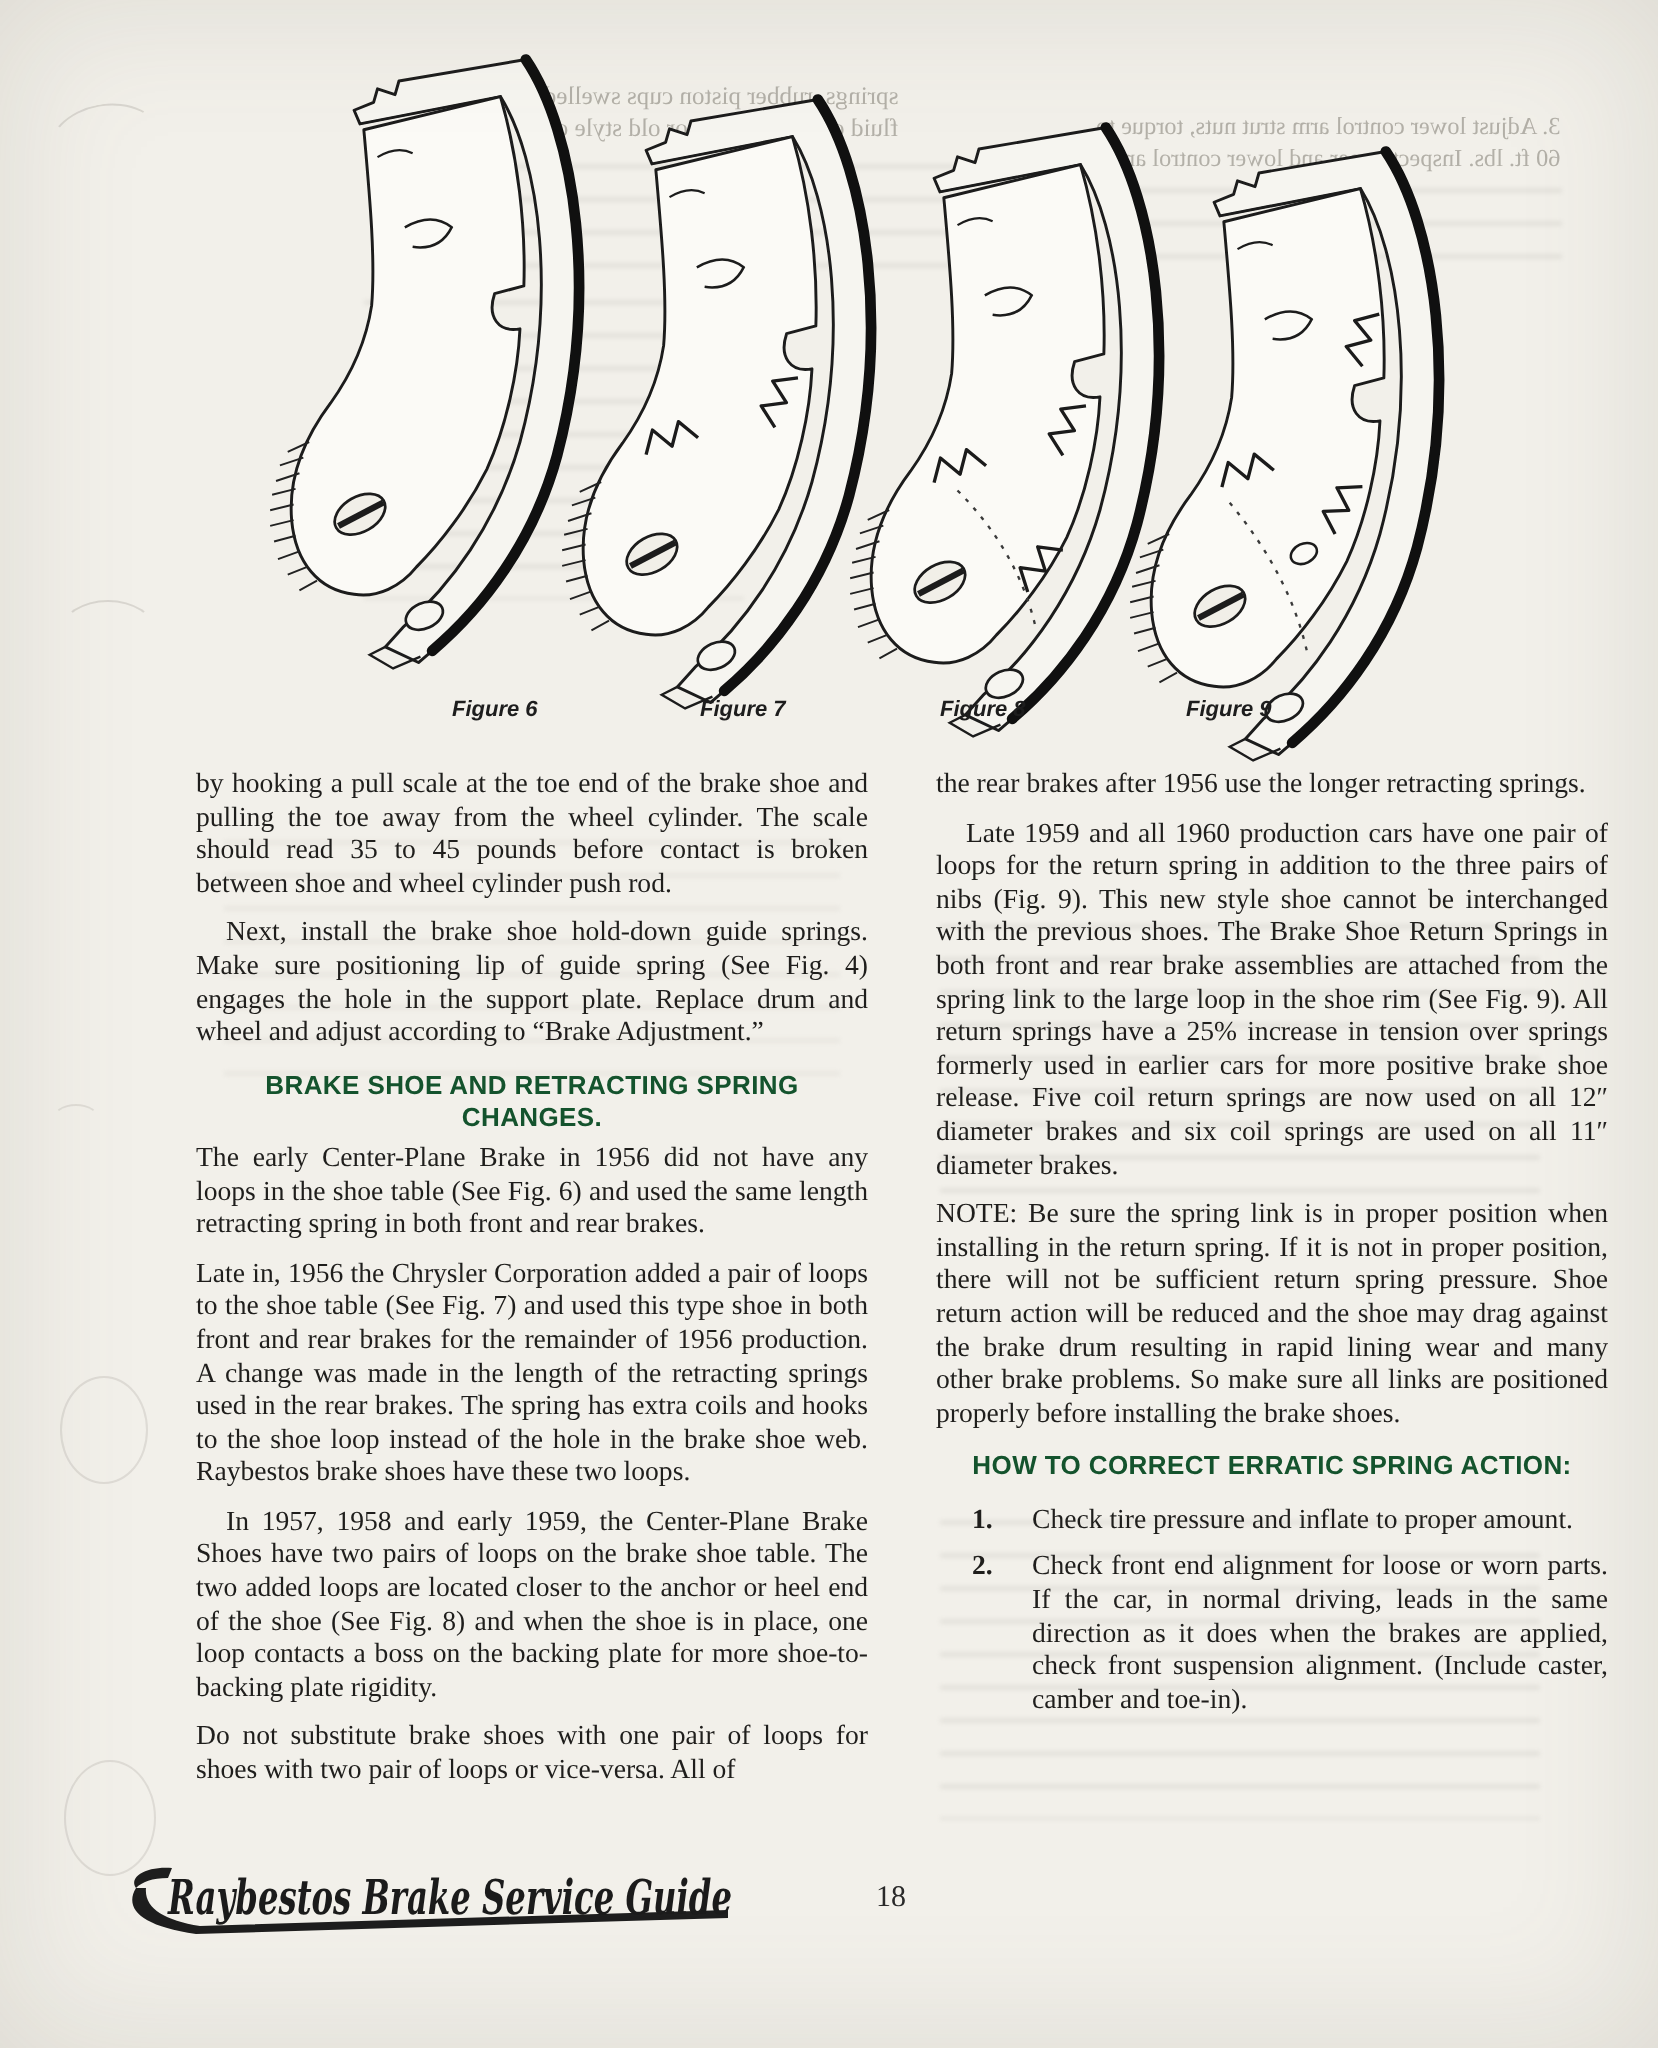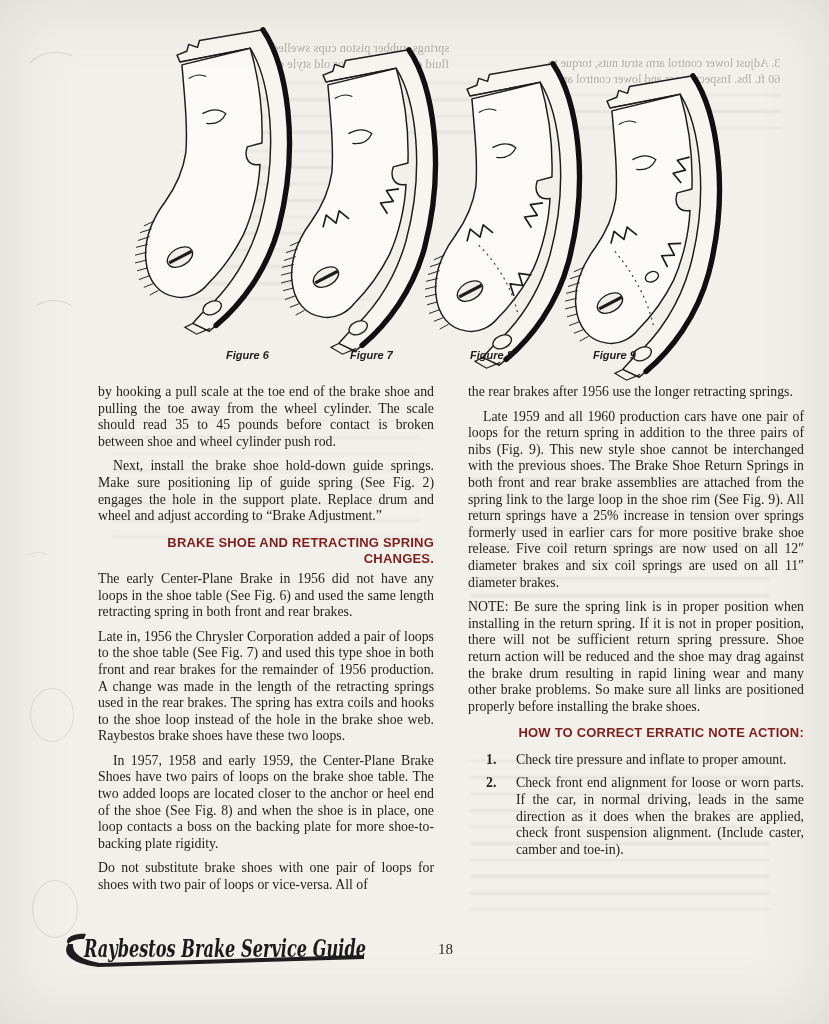--- a/index.html
+++ b/index.html
@@ -17,21 +17,21 @@
   
   .fig{position:absolute;}
   .figcap{position:absolute;top:349px;font-family:"Liberation Sans",sans-serif;
           font-style:italic;font-weight:700;font-size:11px;color:#1d1d1d;margin-left:24px;}
   
   .col{position:absolute;top:384px;width:336px;font-size:13.8px;line-height:16.6px;
        text-align:justify;color:#1f1e1c;}
   .col p{margin:0 0 8px;}
   .col p.ind{text-indent:15px;}
   .sec{font-family:"Liberation Sans",sans-serif;font-size:13px;font-weight:700;
-       letter-spacing:.2px;margin:10px 0 3px;color:#7f1d1d;text-align:right;}
+       letter-spacing:.2px;margin:10px 0 3px;color:#14532d;text-align:center;}
   .left-col{left:98px;}
   .right-col{left:468px;}
   .listrow{display:flex;margin:0 0 7px 18px;}
   .listrow .num{font-weight:700;min-width:20px;margin-right:10px;}
   .listrow .txt{flex:1;text-align:justify;}
   
   .brand{position:absolute;left:56px;top:930px;}
   .pagenum{position:absolute;left:438px;top:941px;font-size:15px;color:#2a2a2a;}
   .dotted{stroke:#3a3a3a;stroke-width:1.2;fill:none;stroke-dasharray:2 4;}
 </style>
@@ -107,33 +107,33 @@
     <path class="dotted" d="M60 190 C80 214 94 240 100 268"></path>
   </svg>
 
   <div class="figcap" style="left:202px;">Figure 6</div>
   <div class="figcap" style="left:326px;">Figure 7</div>
   <div class="figcap" style="left:446px;">Figure 8</div>
   <div class="figcap" style="left:569px;">Figure 9</div>
 
   <div class="col left-col">
     <p>by hooking a pull scale at the toe end of the brake shoe and pulling the toe away from the wheel cylinder. The scale should read 35 to 45 pounds before contact is broken between shoe and wheel cylinder push rod.</p>
-    <p class="ind">Next, install the brake shoe hold-down guide springs. Make sure positioning lip of guide spring (See Fig. 2) engages the hole in the support plate. Replace drum and wheel and adjust according to “Brake Adjustment.”</p>
+    <p class="ind">Next, install the brake shoe hold-down guide springs. Make sure positioning lip of guide spring (See Fig. 4) engages the hole in the support plate. Replace drum and wheel and adjust according to “Brake Adjustment.”</p>
     <div class="sec">BRAKE SHOE AND RETRACTING SPRING CHANGES.</div>
     <p>The early Center-Plane Brake in 1956 did not have any loops in the shoe table (See Fig. 6) and used the same length retracting spring in both front and rear brakes.</p>
     <p>Late in, 1956 the Chrysler Corporation added a pair of loops to the shoe table (See Fig. 7) and used this type shoe in both front and rear brakes for the remainder of 1956 production. A change was made in the length of the retracting springs used in the rear brakes. The spring has extra coils and hooks to the shoe loop instead of the hole in the brake shoe web. Raybestos brake shoes have these two loops.</p>
     <p class="ind">In 1957, 1958 and early 1959, the Center-Plane Brake Shoes have two pairs of loops on the brake shoe table. The two added loops are located closer to the anchor or heel end of the shoe (See Fig. 8) and when the shoe is in place, one loop contacts a boss on the backing plate for more shoe-to-backing plate rigidity.</p>
     <p>Do not substitute brake shoes with one pair of loops for shoes with two pair of loops or vice-versa. All of</p>
   </div>
 
   <div class="col right-col">
     <p>the rear brakes after 1956 use the longer retracting springs.</p>
     <p class="ind">Late 1959 and all 1960 production cars have one pair of loops for the return spring in addition to the three pairs of nibs (Fig. 9). This new style shoe cannot be interchanged with the previous shoes. The Brake Shoe Return Springs in both front and rear brake assemblies are attached from the spring link to the large loop in the shoe rim (See Fig. 9). All return springs have a 25% increase in tension over springs formerly used in earlier cars for more positive brake shoe release. Five coil return springs are now used on all 12″ diameter brakes and six coil springs are used on all 11″ diameter brakes.</p>
     <p>NOTE: Be sure the spring link is in proper position when installing in the return spring. If it is not in proper position, there will not be sufficient return spring pressure. Shoe return action will be reduced and the shoe may drag against the brake drum resulting in rapid lining wear and many other brake problems. So make sure all links are positioned properly before installing the brake shoes.</p>
-    <div class="sec" style="margin-bottom:10px;">HOW TO CORRECT ERRATIC NOTE ACTION:</div>
+    <div class="sec" style="margin-bottom:10px;">HOW TO CORRECT ERRATIC SPRING ACTION:</div>
     <div class="listrow">
       <span class="num">1.</span>
       <span class="txt">Check tire pressure and inflate to proper amount.</span>
     </div>
     <div class="listrow">
       <span class="num">2.</span>
       <span class="txt">Check front end alignment for loose or worn parts. If the car, in normal driving, leads in the same direction as it does when the brakes are applied, check front suspension alignment. (Include caster, camber and toe-in).</span>
     </div>
   </div>
 

